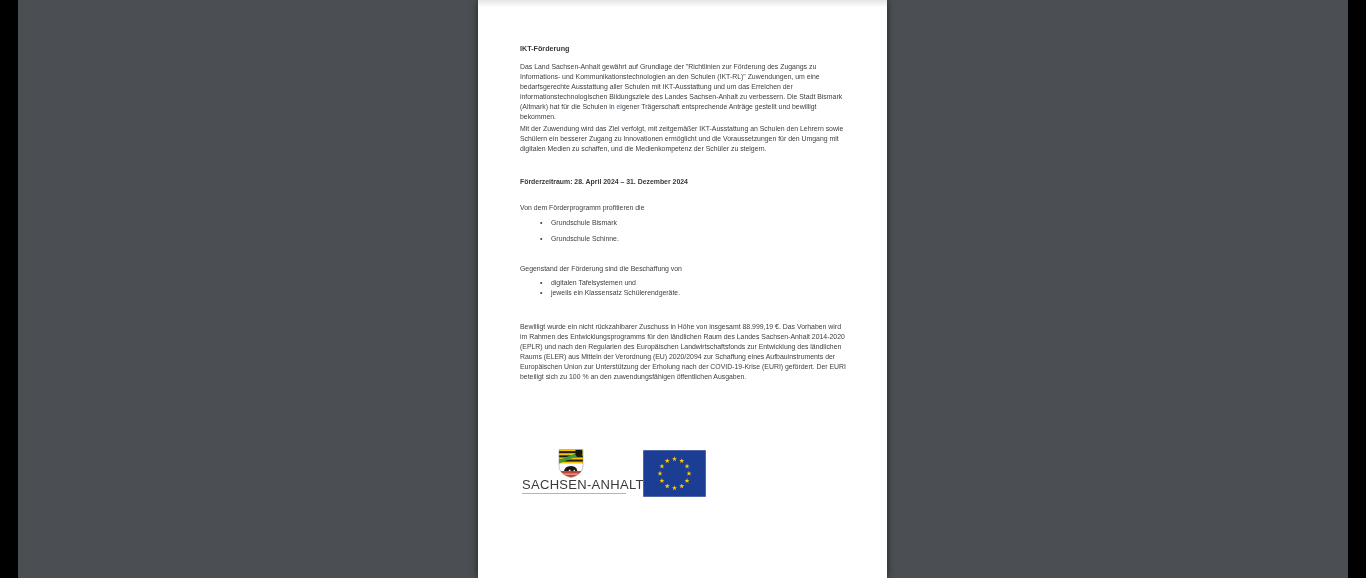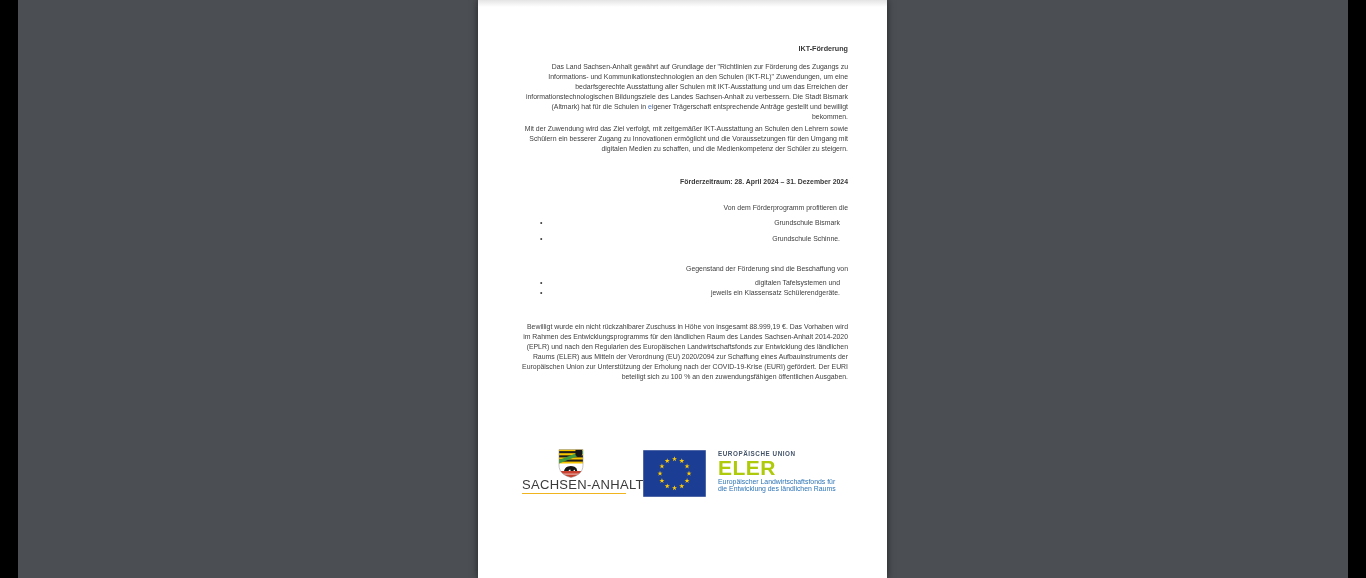--- a/index.html
+++ b/index.html
@@ -6,21 +6,21 @@
   html,body { width:1366px; height:578px; overflow:hidden; background:#000; font-family:"Liberation Sans", sans-serif; }
 
   .backdrop { position:absolute; left:18px; top:0; width:1330px; height:578px; background:#4b4e52; }
 
   .page { position:absolute; left:478px; top:0; width:409px; height:578px; background:#ffffff;
           box-shadow:0 0 7px rgba(0,0,0,0.55); }
   .page-top-shade { position:absolute; left:0; top:0; width:100%; height:7px;
           background:linear-gradient(#e4e4e4, #ffffff); }
 
   .content { position:absolute; inset:0; color:#3d3d3d; font-size:6.9px; line-height:9.9px; }
-  .content > * { position:absolute; left:42px; width:328px;text-align:right; }
+  .content > * { position:absolute; left:42px; width:328px; }
   .bold { font-weight:bold; color:#383838; }
 
   .doc-title   { top:44px;  font-size:7.2px; }
   .para1       { top:62px; }
   .para2       { top:124px; }
   .period-line { top:177px; }
   .intro1      { top:203px; }
   .intro2      { top:264px; }
   .para3       { top:322px; }
   .hl-char { color:#4472c4; }
@@ -106,19 +106,13 @@
     <use href="#st" x="44.06" y="30.75"></use>
     <use href="#st" x="38.75" y="36.1"></use>
     <use href="#st" x="31.5" y="38"></use>
     <use href="#st" x="24.25" y="36.1"></use>
     <use href="#st" x="18.94" y="30.75"></use>
     <use href="#st" x="17" y="23.5"></use>
     <use href="#st" x="18.94" y="16.25"></use>
     <use href="#st" x="24.25" y="10.9"></use>
   </svg>
 
-  <div class="eler">
-    <div class="eler-union">EUROPÄISCHE UNION</div>
-    <div class="eler-big">ELER</div>
-    <div class="eler-sub">Europäischer Landwirtschaftsfonds für</div>
-    <div class="eler-sub">die Entwicklung des ländlichen Raums</div>
-  </div>
 </div>
 
 </body></html>

